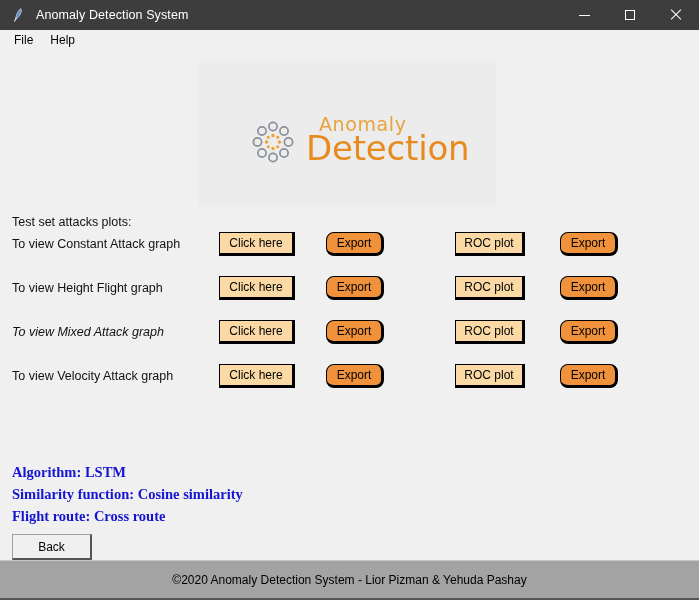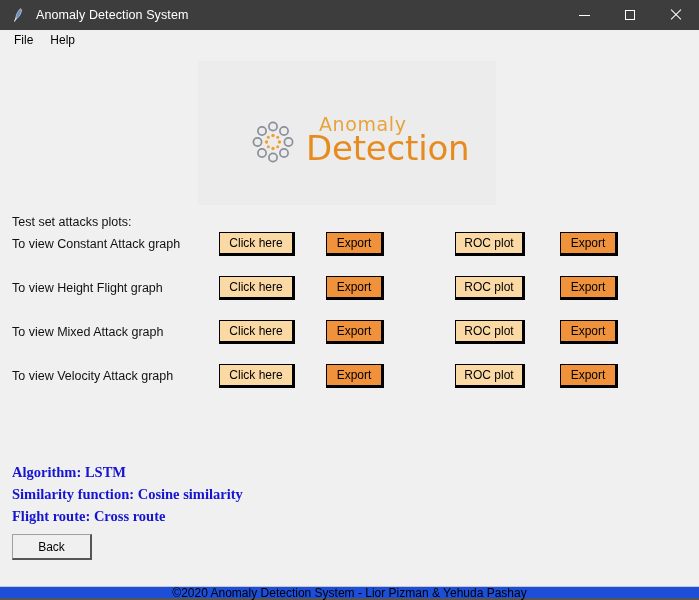--- a/index.html
+++ b/index.html
@@ -176,21 +176,21 @@
     font-size: 12px;
     color: #000000;
     font-family: "Liberation Sans", sans-serif;
     text-align: center;
     line-height: 18px;
     padding: 0;
     cursor: pointer;
     white-space: nowrap;
   }
   .btn.light { background: #fbd9a5; text-align: center; }
-  .btn.dark  { background: #f0913c; }
+  .btn.dark  { background: #f0913c; border-radius: 8px; }
 
   
   .info {
     position: absolute;
     font-family: "Liberation Serif", serif;
     font-weight: bold;
     font-size: 14.5px;
     color: #1414d2;
     white-space: nowrap;
     margin-top: 36px;
@@ -215,22 +215,22 @@
     font-family: "Liberation Sans", sans-serif;
     cursor: pointer;
   }
 
   
   .footer {
     position: absolute;
     left: 0;
     bottom: 0;
     width: 699px;
-    height: 14px;
-    background: #1d4ed8;
+    height: 40px;
+    background: #a3a3a3;
     border-top: 1px solid #c8c8c8;
     border-bottom: 2px solid #555555;
     box-sizing: border-box;
     display: flex;
     align-items: center;
     justify-content: center;
   }
   .footer-text {
     font-size: 12px;
     color: #000000;
@@ -310,21 +310,21 @@
     <button class="btn dark" style="left:326px; top:180px; width:58px; height:24px;">Export</button>
     <button class="btn light" style="left:455px; top:180px; width:70px; height:24px;">ROC plot</button>
     <button class="btn dark" style="left:560px; top:180px; width:58px; height:24px;">Export</button>
 
     <div class="lbl" style="left:12px; top:229px;">To view Height Flight graph</div>
     <button class="btn light" style="left:219px; top:224px; width:76px; height:24px;">Click here</button>
     <button class="btn dark" style="left:326px; top:224px; width:58px; height:24px;">Export</button>
     <button class="btn light" style="left:455px; top:224px; width:70px; height:24px;">ROC plot</button>
     <button class="btn dark" style="left:560px; top:224px; width:58px; height:24px;">Export</button>
 
-    <div class="lbl" style="left:12px; top:273px;">To view Mixed Attack graph</div>
+    <div class="lbl" style="left:12px; top:273px;font-style:italic;">To view Mixed Attack graph</div>
     <button class="btn light" style="left:219px; top:268px; width:76px; height:24px;">Click here</button>
     <button class="btn dark" style="left:326px; top:268px; width:58px; height:24px;">Export</button>
     <button class="btn light" style="left:455px; top:268px; width:70px; height:24px;">ROC plot</button>
     <button class="btn dark" style="left:560px; top:268px; width:58px; height:24px;">Export</button>
 
     <div class="lbl" style="left:12px; top:317px;">To view Velocity Attack graph</div>
     <button class="btn light" style="left:219px; top:312px; width:76px; height:24px;">Click here</button>
     <button class="btn dark" style="left:326px; top:312px; width:58px; height:24px;">Export</button>
     <button class="btn light" style="left:455px; top:312px; width:70px; height:24px;">ROC plot</button>
     <button class="btn dark" style="left:560px; top:312px; width:58px; height:24px;">Export</button>

